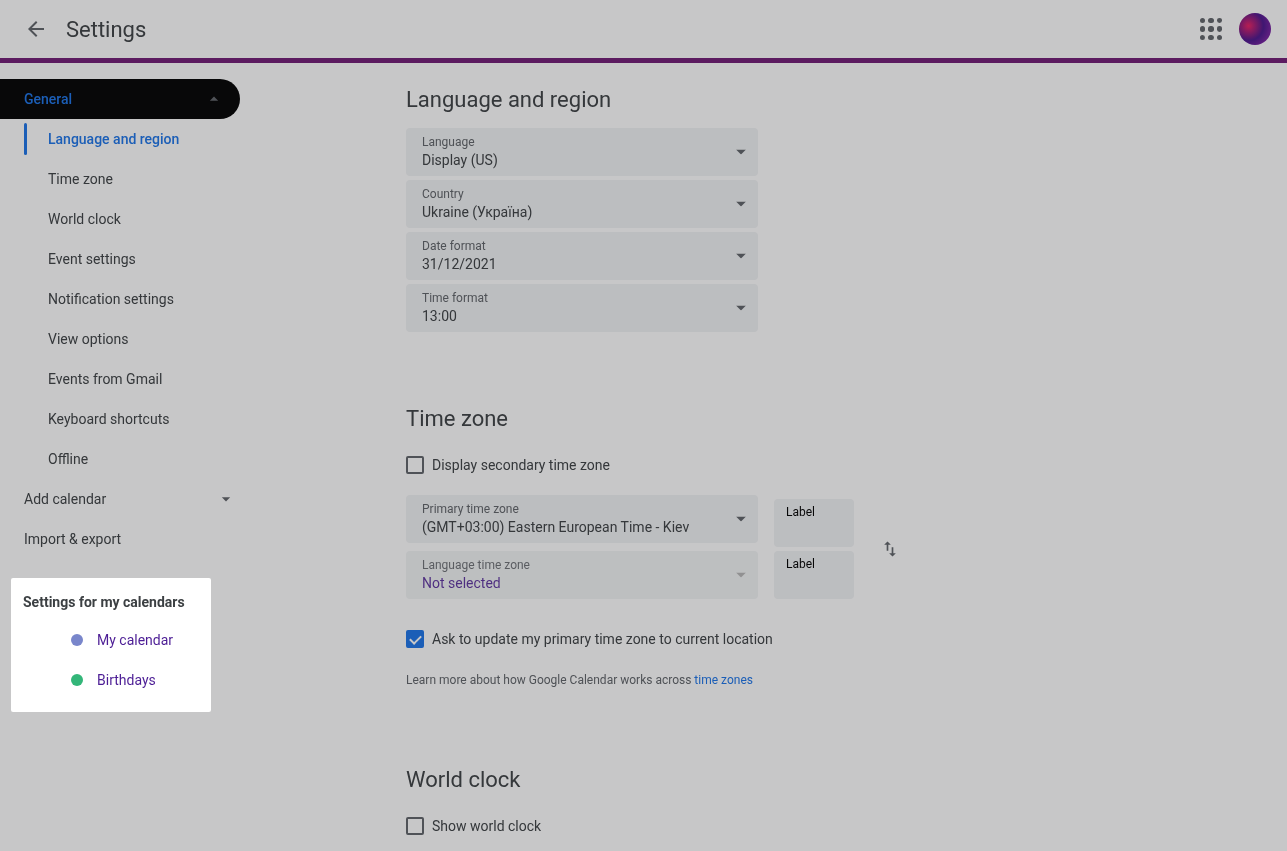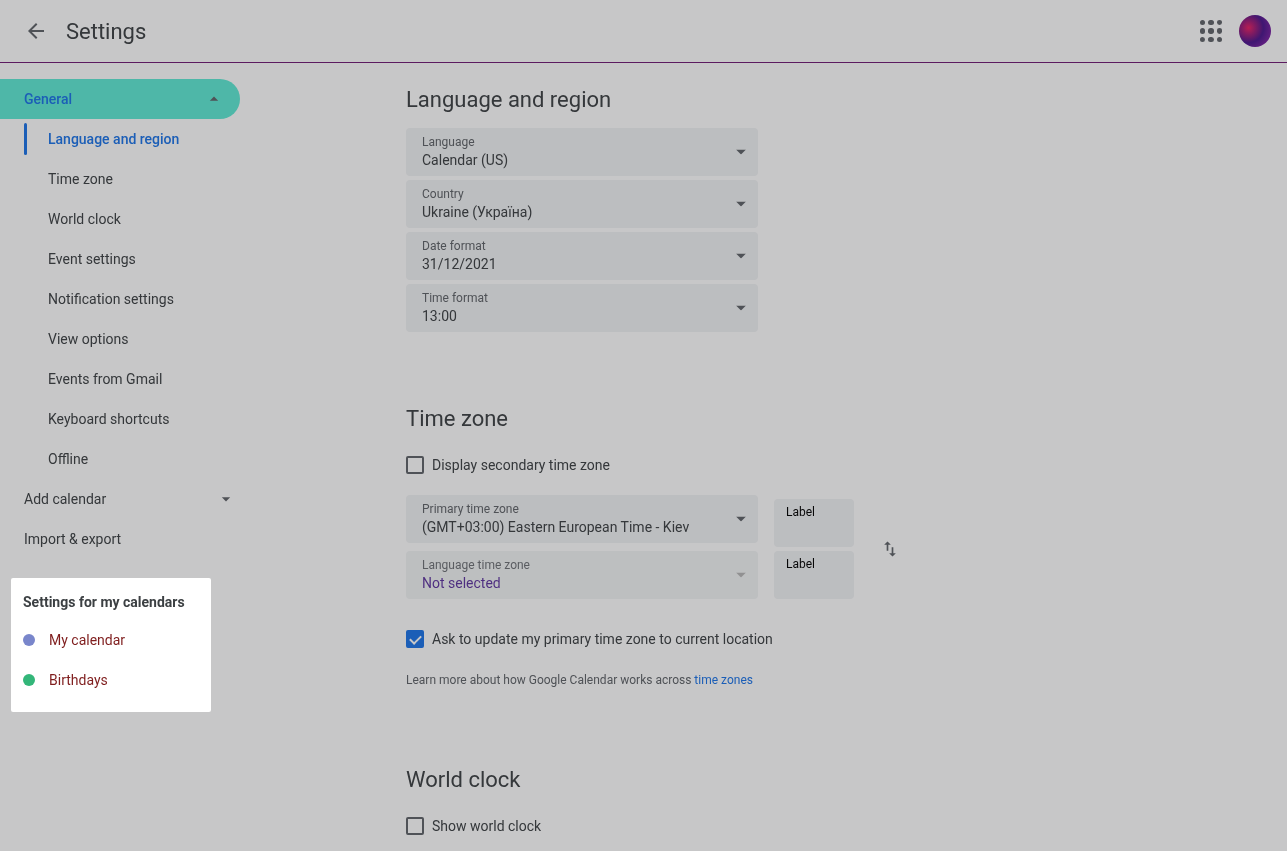--- a/index.html
+++ b/index.html
@@ -1,34 +1,34 @@
 <!DOCTYPE html>
 <html><head>
 <meta charset="utf-8">
 <style>
   * { box-sizing: border-box; margin: 0; padding: 0; font-family: Roboto, Arial, sans-serif; }
   body { width: 1287px; height: 851px; background: #fff; position: relative; overflow: hidden; color: #3c4043; }
   .overlay { position: absolute; inset: 0; background: rgba(32,33,36,0.25); pointer-events: none; z-index: 5; }
 
   
-  .header { height: 63px; border-bottom: 1px solid #701a75; display: flex; align-items: center; padding: 0 16px; }
+  .header { height: 63px; border-bottom: 5px solid #701a75; display: flex; align-items: center; padding: 0 16px; }
   .back-btn { width: 40px; height: 40px; border-radius: 50%; display: flex; align-items: center; justify-content: center; cursor: pointer; }
   .title { font-size: 22px; color: #3c4043; margin-left: 10px; font-weight: 400;}
   .header-right { margin-left: auto; display: flex; align-items: center; gap: 16px; }
   .apps-grid { width: 24px; height: 24px; display: grid; grid-template-columns: repeat(3,1fr); grid-template-rows: repeat(3,1fr); gap: 3px; cursor: pointer; padding:1px;}
   .apps-grid span { background: #5f6368; border-radius: 50%; }
   .avatar { width: 32px; height: 32px; border-radius: 50%; background: radial-gradient(circle at 30% 40%, #e91e63, #4a148c, #9c27b0); cursor: pointer; }
 
   
   .body { display: flex; height: calc(100% - 63px); }
   .sidebar { width: 254px; padding-top: 16px; }
   .main { flex: 1; padding: 24px 24px 24px 152px; overflow-y: auto; }
 
   
-  .pill { display:flex; align-items:center; justify-content:space-between; height:40px; padding:0 16px 0 24px; margin-right:14px; border-radius:0 20px 20px 0; background:#5eead4; color:#1a73e8; font-size:14px; font-weight:500; cursor:pointer; }
+  .pill { display:flex; align-items:center; justify-content:space-between; height:40px; padding:0 16px 0 24px; margin-right:14px; border-radius:0 20px 20px 0; background:#000000; color:#1a73e8; font-size:14px; font-weight:500; cursor:pointer; }
   .pill .chev { color:#5f6368; }
   .sub-list { border-left: none; margin-left: 24px; }
   .sub-item { height:40px; display:flex; align-items:center; padding-left:24px; font-size:14px; color:#3c4043; cursor:pointer; position:relative; }
   .sub-item.active { color:#1a73e8; font-weight:500;}
   .sub-item.active::before { content:''; position:absolute; left:0; top:4px; bottom:4px; width:3px; background:#1a73e8; border-radius:2px;}
   .side-item { height:40px; display:flex; align-items:center; justify-content:space-between; padding:0 18px 0 24px; font-size:14px; color:#3c4043; cursor:pointer;}
 
   
   h2.section { font-size: 22px; font-weight: 400; color: #3c4043; margin-bottom: 16px; }
   .select { width: 352px; height: 48px; background: #f1f3f4; border-radius: 4px; margin-bottom: 4px; position: relative; padding: 6px 36px 0 16px; cursor: pointer; }
@@ -45,21 +45,21 @@
   .check-row { display:flex; align-items:center; gap:8px; height:36px; font-size:14px; color:#3c4043; }
   .checkbox { width:18px; height:18px; border:2px solid #5f6368; border-radius:2px; cursor:pointer; display:flex; align-items:center; justify-content:center; flex-shrink:0;}
   .checkbox.checked { background:#1a73e8; border-color:#1a73e8; }
   .checkbox.checked::after { content:''; width:5px; height:9px; border:solid #fff; border-width:0 2px 2px 0; transform:rotate(45deg); margin-top:-2px;}
   .hint { font-size:12px; color:#5f6368; margin-top:16px;}
   .hint a { color:#1a73e8; text-decoration:none; cursor:pointer;}
 
   
   .popup { position:absolute; left:11px; top:578px; width:200px; background:#fff; border-radius:2px; z-index:10; padding:16px 0 12px 0; }
   .popup h3 { font-size:14px; font-weight:700; color:#3c4043; padding:0 12px 10px 12px; }
-  .popup .cal-item { display:flex; align-items:center; gap:14px; height:40px; padding:0 12px; font-size:14px; color:#7f1d1d; cursor:pointer;}
+  .popup .cal-item { display:flex; align-items:center; gap:14px; height:40px; padding:0 12px; font-size:14px; color:#4c1d95; cursor:pointer;margin-left:48px;}
   .dot { width:12px; height:12px; border-radius:50%; flex-shrink:0;}
 
   svg { display:block; }
   .tz-rows { display:flex; gap:16px; align-items:center; margin-top:12px;}
   .tz-col { display:flex; flex-direction:column; gap:4px;}
 </style>
 </head>
 <body>
 
 <div class="header">
@@ -135,21 +135,21 @@
     <div class="side-item">
       <span>Import &amp; export</span>
     </div>
   </div>
 
   <div class="main">
 
     <h2 class="section">Language and region</h2>
     <div class="select">
       <div class="lbl">Language</div>
-      <div class="val">Calendar (US)</div>
+      <div class="val">Display (US)</div>
       <span class="caret">
           <svg width="10" height="5" viewBox="0 0 10 5">
             <path fill="#5f6368" d="M0 0l5 5 5-5z"></path>
           </svg>
         </span>
     </div>
     <div class="select">
       <div class="lbl">Country</div>
       <div class="val">Ukraine (Україна)</div>
       <span class="caret">

